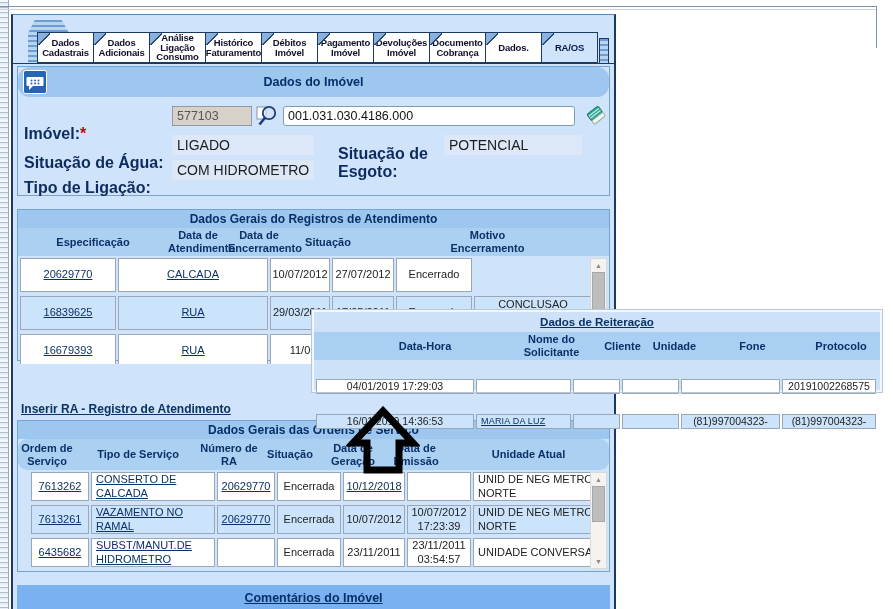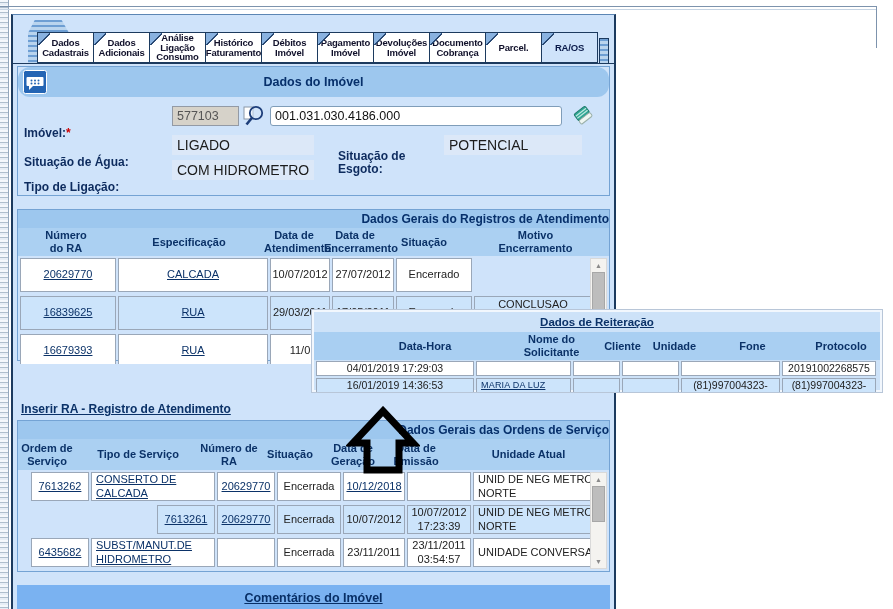--- a/index.html
+++ b/index.html
@@ -42,35 +42,35 @@
   .box{margin:0 4px;border:1px solid #74a3d4;background:#cfe3fa;box-sizing:border-box;}
   .imovel-box{margin-top:2px;height:130px;}
   .box-header{height:30px;background:#9dc7ee;display:flex;align-items:center;position:relative;border-radius:12px;}
   .box-title{flex:1;text-align:center;font-weight:bold;font-size:12.5px;color:#07306b;}
   .hdr-icon{position:absolute;left:5px;top:3px;width:24px;height:24px;cursor:pointer;}
 
   .frow{display:flex;align-items:center;margin:0 0 0 6px;}
   .frow1{margin-top:8px;height:22px;}
   .frow2{margin-top:7px;height:22px;}
   .frow3{margin-top:4px;height:20px;}
-  .flabel{font-weight:bold;font-size:12px;color:#0d2b5e;white-space:pre-line;line-height:1.1;margin-top:36px;}
+  .flabel{font-weight:bold;font-size:16px;color:#0d2b5e;white-space:pre-line;line-height:1.1;margin-top:36px;}
   .lw{width:148px;}
   .req{color:#cc0000;font-weight:bold;}
   .inp{box-sizing:border-box;height:20px;font-family:"Liberation Sans",sans-serif;font-size:12.5px;}
-  .inp-disabled{width:67px;background:#d6d2c9;border:1px solid #939aa5;color:#555;padding:4px 4px;}
+  .inp-disabled{width:80px;background:#d6d2c9;border:1px solid #939aa5;color:#555;padding:4px 4px;}
   .inp-main{width:292px;background:#fff;border:1px solid #7f9db9;border-radius:3px;color:#111;padding:0 4px;margin-left:4px;}
   .icon-btn{width:24px;height:24px;margin-left:3px;cursor:pointer;flex:0 0 auto;}
   .vbox{background:#dce8f8;font-size:14px;color:#1c1c1c;padding:2px 5px;box-sizing:border-box;white-space:nowrap;overflow:hidden;}
   .vbox-agua{width:142px;}
   .vbox-esgoto{width:138px;}
   .vbox-lig{width:142px;}
   .esg-label{width:96px;margin-left:24px;}
 
   
-  .tbl-title{height:18px;background:#9dc7ee;text-align:right;font-weight:bold;font-size:12px;color:#07306b;line-height:18px;}
+  .tbl-title{height:18px;background:#9dc7ee;text-align:center;font-weight:bold;font-size:12px;color:#07306b;line-height:18px;}
   .thead{display:flex;background:#abd0f2;align-items:center;}
   .th{font-weight:bold;font-size:11px;color:#0b3268;text-align:center;white-space:pre-line;line-height:1.15;}
   .tbody{position:relative;padding:2px;overflow:hidden;}
   .trow{display:flex;margin-bottom:2px;}
   .td{box-sizing:border-box;border:1px solid #9aa7b8;background:#fff;font-size:11px;color:#222;
     display:flex;align-items:center;justify-content:center;text-align:center;line-height:1.2;
     margin-right:2px;padding:1px 2px;}
   .td.left{justify-content:flex-start;text-align:left;padding-left:4px;}
   .row-alt .td{background:#cce4fb;}
   .lnk{color:#0b3268;text-decoration:underline;cursor:pointer;}
@@ -81,21 +81,21 @@
   .ra-c5{width:76px;} .ra-c6{width:118px;}
   .ra-head{height:28px;}
   .ra-body{height:104px;}
   .ra-row{height:36px;}
   .ra-row .td{height:34px;}
 
   
   .os-box{margin-top:3px;height:152px;}
   .os-c1{width:58px;} .os-c2{width:124px;} .os-c3{width:58px;} .os-c4{width:64px;}
   .os-c5{width:62px;} .os-c6{width:64px;} .os-c7{width:132px;}
-  .os-head{height:31px;}
+  .os-head{height:31px;border-radius:9px;}
   .os-body{height:99px;}
   .os-row{height:31px;justify-content:flex-end;}
   .os-row .td{height:29px;}
 
   
   .vscroll{position:absolute;right:2px;top:2px;width:15px;background:#f4f3f0;border:1px solid #d9d9d9;
     display:flex;flex-direction:column;align-items:center;cursor:pointer;}
   .sb-arrow{height:13px;line-height:13px;font-size:7px;color:#8a8a8a;text-align:center;width:100%;}
   .sb-thumb{width:11px;background:#bdbdbd;border:1px solid #a7a7a7;}
   .sb-spacer{flex:1;}
@@ -109,21 +109,21 @@
 
   
   .overlay{position:absolute;left:312px;top:310px;width:570px;height:82px;z-index:10;box-sizing:border-box;
     background:#cde2f8;border:2px solid #f2f7fd;outline:1px solid #b8c6d8;}
   .ov-title{height:20px;text-align:center;font-size:11.5px;font-weight:bold;line-height:20px;}
   .ov-title span{color:#0b3268;text-decoration:underline;cursor:pointer;}
   .ov-head{height:28px;background:#a9cff2;display:flex;align-items:center;padding-left:32px;}
   .ov-c1{width:158px;} .ov-c2{width:95px;} .ov-c3{width:47px;} .ov-c4{width:57px;}
   .ov-c5{width:99px;} .ov-c6{width:97px;}
   .ov-body{padding:0 2px;}
-  .ov-row{display:flex;height:16px;margin-top:1px;}
+  .ov-row{display:flex;height:16px;margin-top:19px;}
   .ov-row .td{height:15px;font-size:10.5px;}
   .tiny-link{font-size:9px;letter-spacing:0.2px;}
 
   
   .arrow-ann{position:absolute;left:346px;top:406px;z-index:20;pointer-events:none;}
 </style>
 </head>
 <body>
 
 <div class="nb-left"></div>
@@ -164,21 +164,21 @@
         </div>
       <div class="tab">
           <span class="tab-label">Devoluções
 Imóvel</span>
         </div>
       <div class="tab">
           <span class="tab-label">Documento
 Cobrança</span>
         </div>
       <div class="tab">
-          <span class="tab-label">Parcel.</span>
+          <span class="tab-label">Dados.</span>
         </div>
       <div class="tab active">
           <span class="tab-label">RA/OS</span>
         </div>
       <div class="endcap"></div>
     </div>
   </div>
 
   
   <section class="box imovel-box">
@@ -229,22 +229,20 @@
     <div class="frow frow3">
       <span class="flabel lw">Tipo de Ligação:</span>
       <span class="vbox vbox-lig">COM HIDROMETRO</span>
     </div>
   </section>
 
   
   <section class="box ra-box">
     <div class="tbl-title">Dados Gerais do Registros de Atendimento</div>
     <div class="thead ra-head">
-      <span class="th ra-c1">Número
-do RA</span>
       <span class="th ra-c2">Especificação</span>
       <span class="th ra-c3">Data de
 Atendimento</span>
       <span class="th ra-c4">Data de
 Encerramento</span>
       <span class="th ra-c5">Situação</span>
       <span class="th ra-c6" style="flex:1;">Motivo
 Encerramento</span>
     </div>
     <div class="tbody ra-body">
@@ -324,20 +322,23 @@
         <span class="td os-c4">Encerrada</span>
         <span class="td os-c5">
             <span class="lnk">10/12/2018</span>
           </span>
         <span class="td os-c6"></span>
         <span class="td os-c7 left">UNID DE NEG METROP NORTE</span>
       </div>
       <div class="trow os-row row-alt">
         <span class="td os-c1">
             <span class="lnk">7613261</span>
+          </span>
+        <span class="td os-c2 left">
+            <span class="lnk">VAZAMENTO NO RAMAL</span>
           </span>
         <span class="td os-c3">
             <span class="lnk">20629770</span>
           </span>
         <span class="td os-c4">Encerrada</span>
         <span class="td os-c5">10/07/2012</span>
         <span class="td os-c6">10/07/2012 17:23:39</span>
         <span class="td os-c7 left">UNID DE NEG METROP NORTE</span>
       </div>
       <div class="trow os-row">

